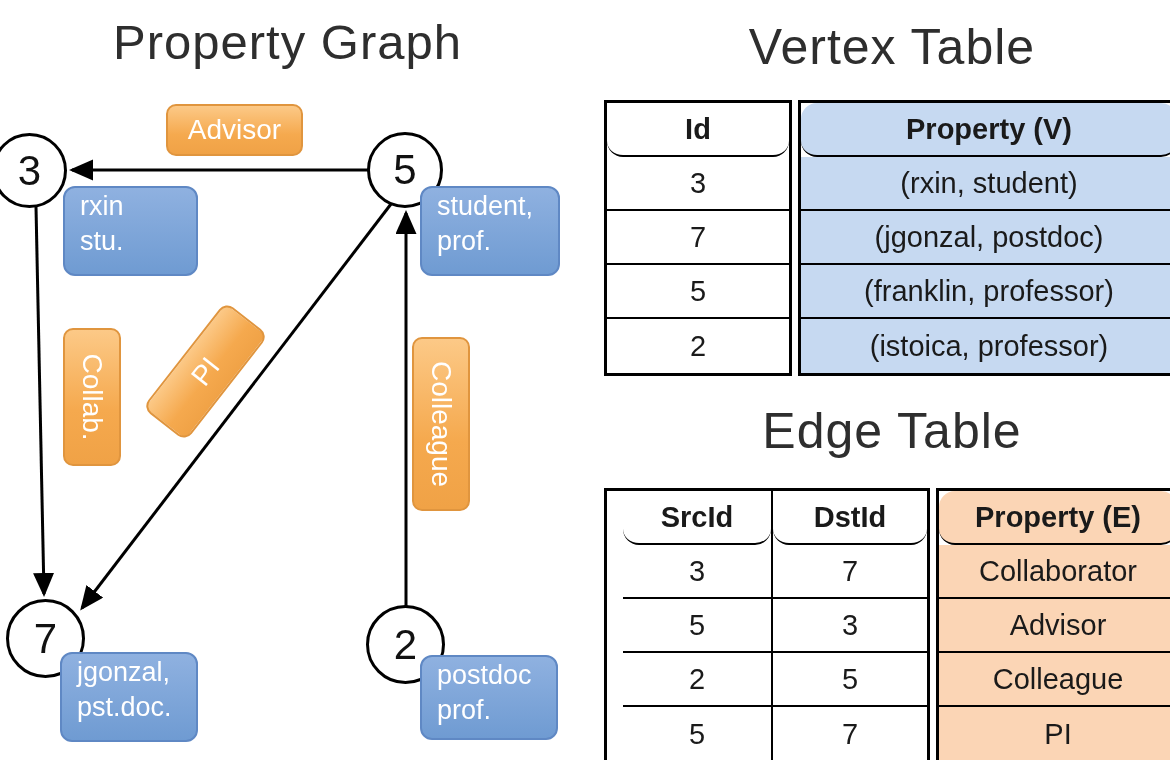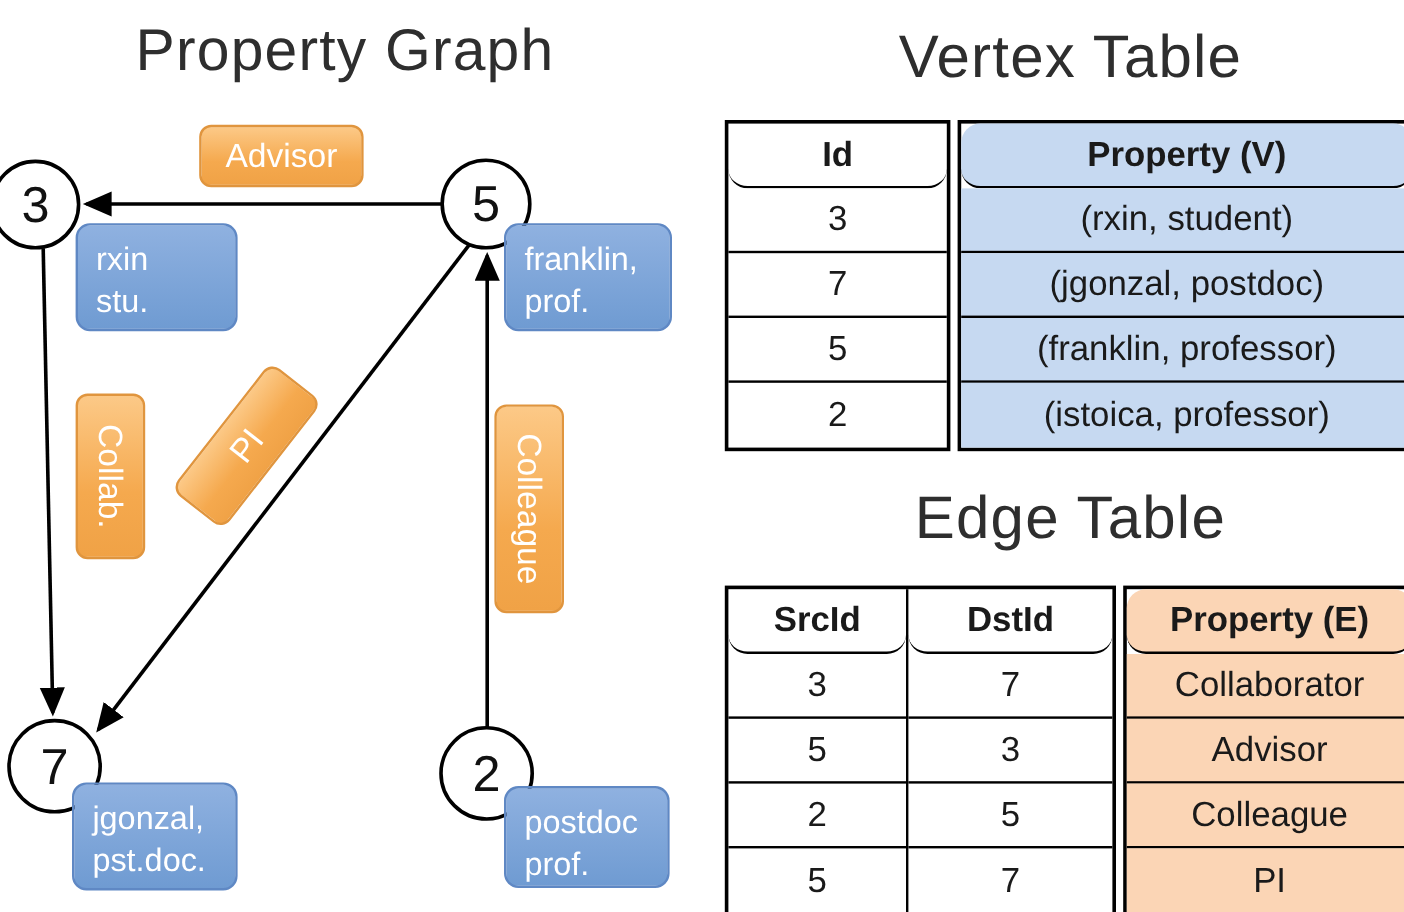--- a/index.html
+++ b/index.html
@@ -31,21 +31,21 @@
         background:linear-gradient(180deg,#fcc987 0%,#f5a94e 60%,#f0a246 100%);
         border:2px solid #e0953e;border-radius:10px;color:#fff;
         font-size:28px;box-sizing:border-box;}
   .vbox span{transform:rotate(90deg);white-space:nowrap;}
   .collab{left:63px;top:328px;width:58px;height:138px;}
   .colleague{left:412px;top:337px;width:58px;height:174px;}
 
   .vertexbox{position:absolute;box-sizing:border-box;
         background:linear-gradient(180deg,#8fb1e0 0%,#6f9bd2 100%);
         border:2px solid #5f88c4;border-radius:12px;color:#fff;
-        font-size:27px;line-height:1.3;padding:11px 15px;white-space:pre-line;}
+        font-size:27px;line-height:1.3;padding:1px 15px;white-space:pre-line;}
   .rxin{left:63px;top:186px;width:135px;height:90px;}
   .franklin{left:420px;top:186px;width:140px;height:90px;}
   .jgonzal{left:60px;top:652px;width:138px;height:90px;}
   .istoica{left:420px;top:655px;width:138px;height:85px;}
 
   
   .tables-panel{position:absolute;left:592px;top:0;width:590px;height:760px;}
   .tbl-title{position:absolute;left:12px;width:576px;text-align:center;
              font-size:50px;font-weight:300;color:#2e2e2e;letter-spacing:1px;}
   .vt-title{top:18px;}
@@ -59,21 +59,21 @@
   .cell{height:54px;display:flex;align-items:center;justify-content:center;
         font-size:29px;border-bottom:2px solid #000;box-sizing:border-box;}
   .cell:last-child{border-bottom:none;}
   .hdr{font-weight:bold;border-radius:16px;}
   .bluecell{background:#c6d9f1;}
   .orangecell{background:#fbd5b5;}
 
   .vt-id{width:188px;}
   .vt-prop{flex:1;}
   .et-left{width:326px;display:flex;}
-  .et-src{width:150px;border-right:2px solid #000;box-sizing:border-box;}
+  .et-src{width:150px;border-right:2px solid #000;box-sizing:border-box;margin-left:16px;}
   .et-dst{flex:1;}
   .et-prop{flex:1;}
 </style>
 </head>
 <body>
 
 <div class="canvas">
 
   <div class="graph-panel">
     <div class="graph-title">Property Graph</div>
@@ -99,21 +99,21 @@
     <div class="vbox collab">
       <span>Collab.</span>
     </div>
     <div class="ebox pi">PI</div>
     <div class="vbox colleague">
       <span>Colleague</span>
     </div>
 
     <div class="vertexbox rxin">rxin
 stu.</div>
-    <div class="vertexbox franklin">franklin,
+    <div class="vertexbox franklin">student,
 prof.</div>
     <div class="vertexbox jgonzal">jgonzal,
 pst.doc.</div>
     <div class="vertexbox istoica">postdoc
 prof.</div>
   </div>
 
   <div class="tables-panel">
 
     <div class="tbl-title vt-title">Vertex Table</div>

